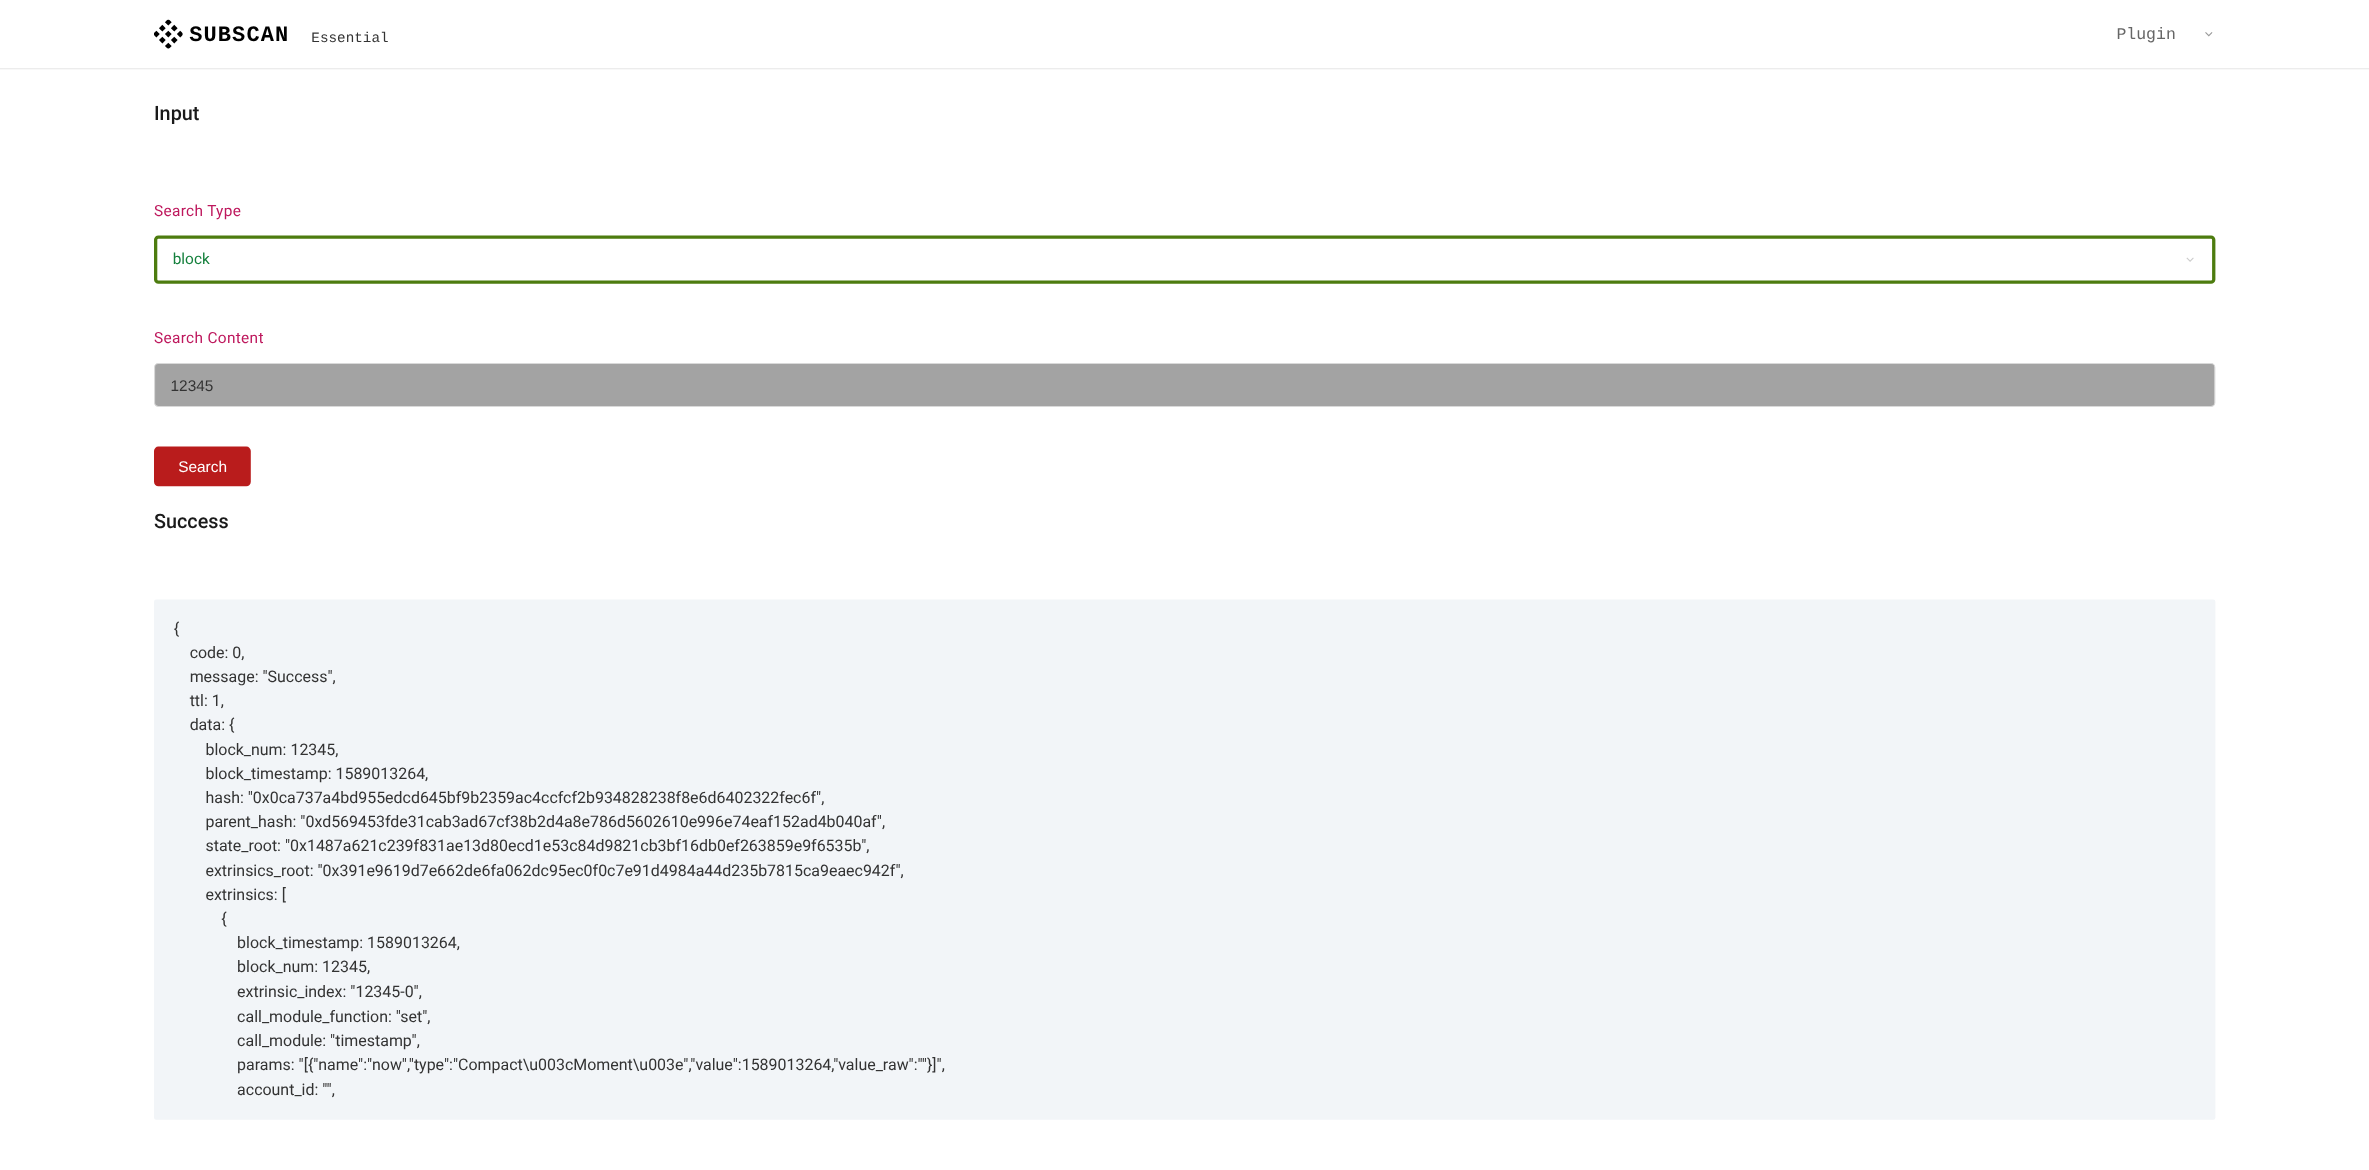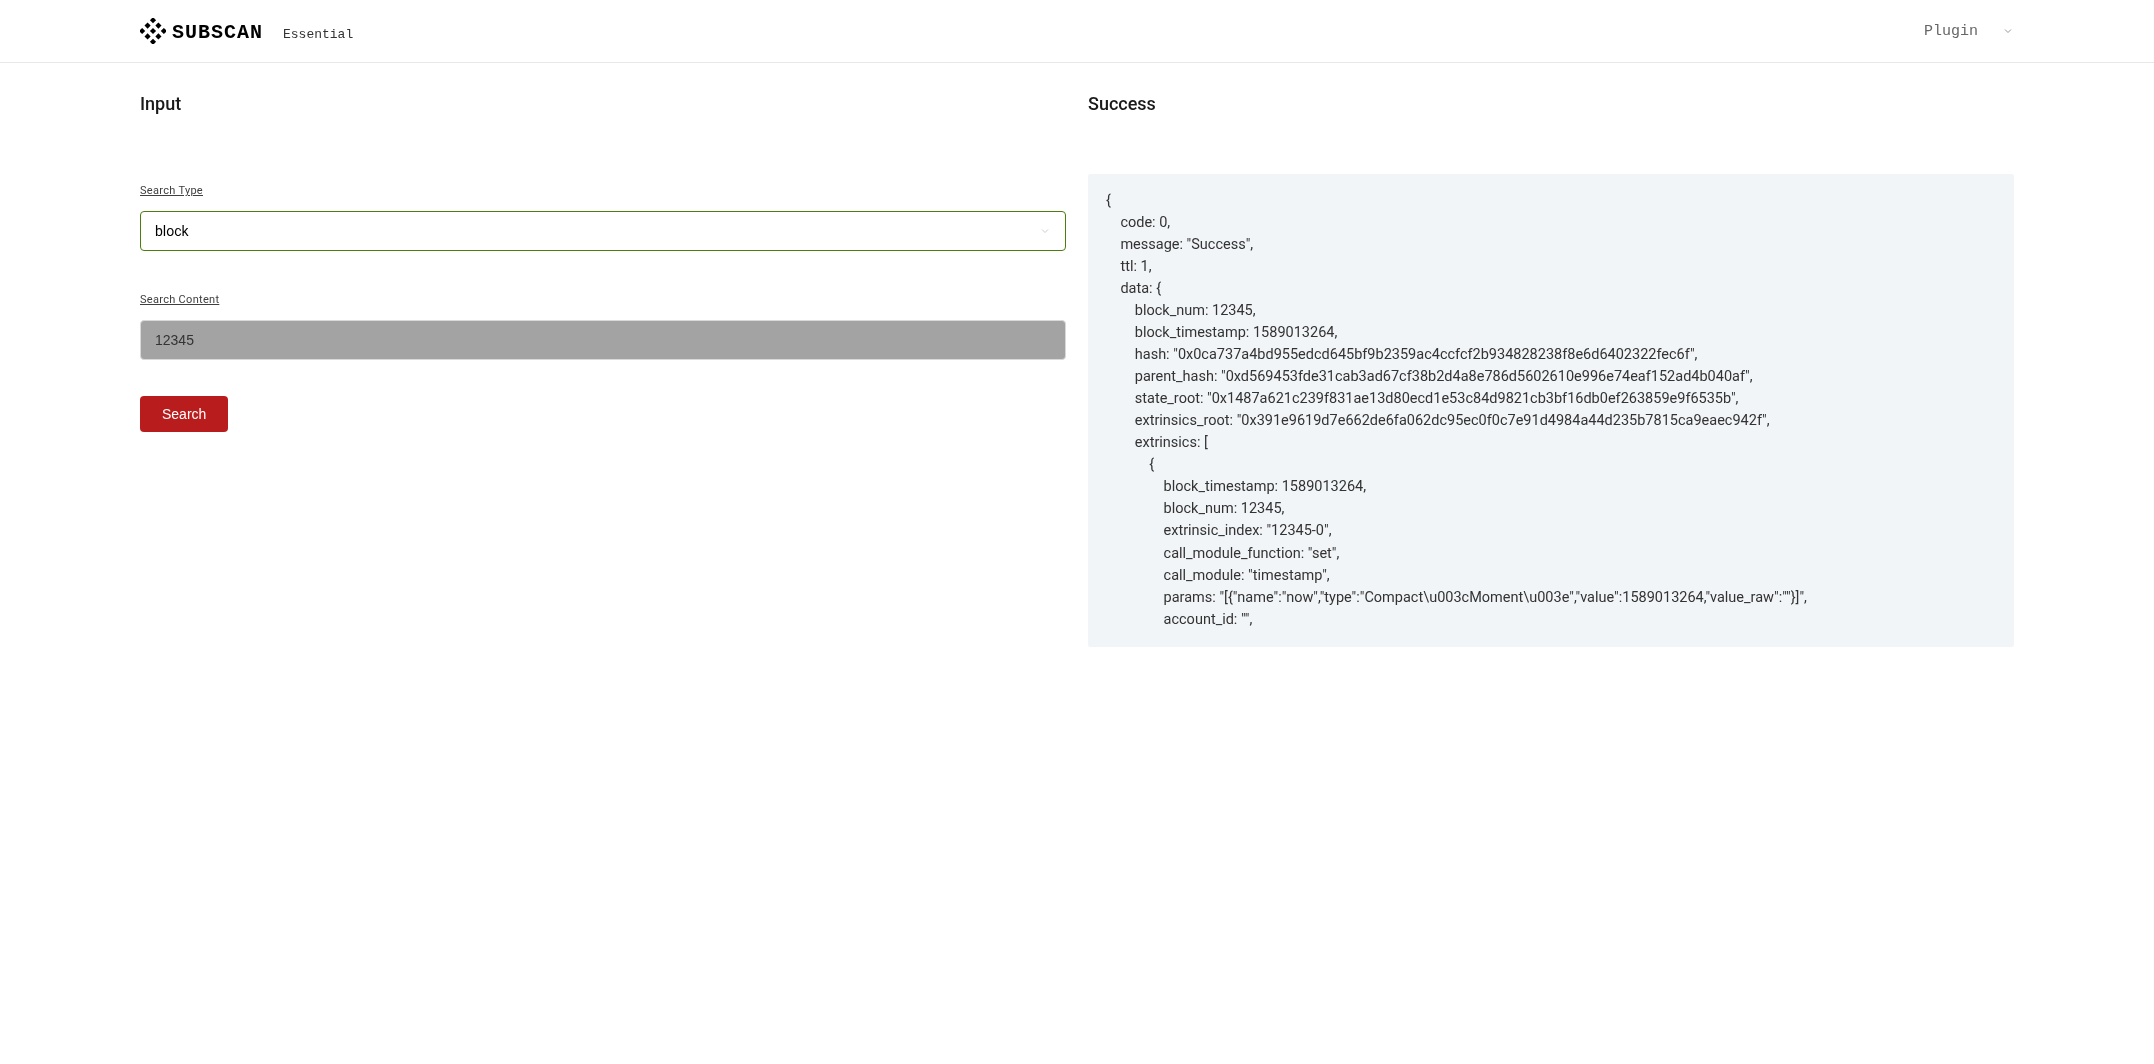--- a/index.html
+++ b/index.html
@@ -54,56 +54,56 @@
       font-family: Liberation Mono, monospace;
     }
     .plugin-chevron {
       width: 12px;
       height: 12px;
     }
     .main {
       display: flex;
       padding: 30px 140px;
       gap: 22px;
+      flex-direction: column;
     }
     .input-panel {
       flex: 1;
       min-width: 0;
     }
     .output-panel {
       flex: 1;
       min-width: 0;
     }
     .panel-title {
       font-size: 18px;
       font-weight: 500;
       color: #1a1a1a;
       margin-bottom: 70px;
     }
     .output-panel .panel-title {
       margin-bottom: 60px;
     }
     .field-label {
-      font-size: 11px;
-      color: #404040;
+      font-size: 14px;
+      color: #be185d;
       margin-bottom: 14px;
       letter-spacing: 0.3px;
-      text-decoration: underline;
     }
     .select-wrapper {
       position: relative;
       margin-bottom: 42px;
     }
     .select-input {
       width: 100%;
       padding: 11px 14px;
-      border: 1px solid #4d7c0f;
+      border: 3px solid #4d7c0f;
       border-radius: 4px;
       font-size: 14px;
-      color: #000000;
+      color: #15803d;
       background: #fff;
       cursor: pointer;
       display: flex;
       justify-content: space-between;
       align-items: center;
     }
     .select-chevron {
       width: 12px;
       height: 12px;
       color: #bbb;

